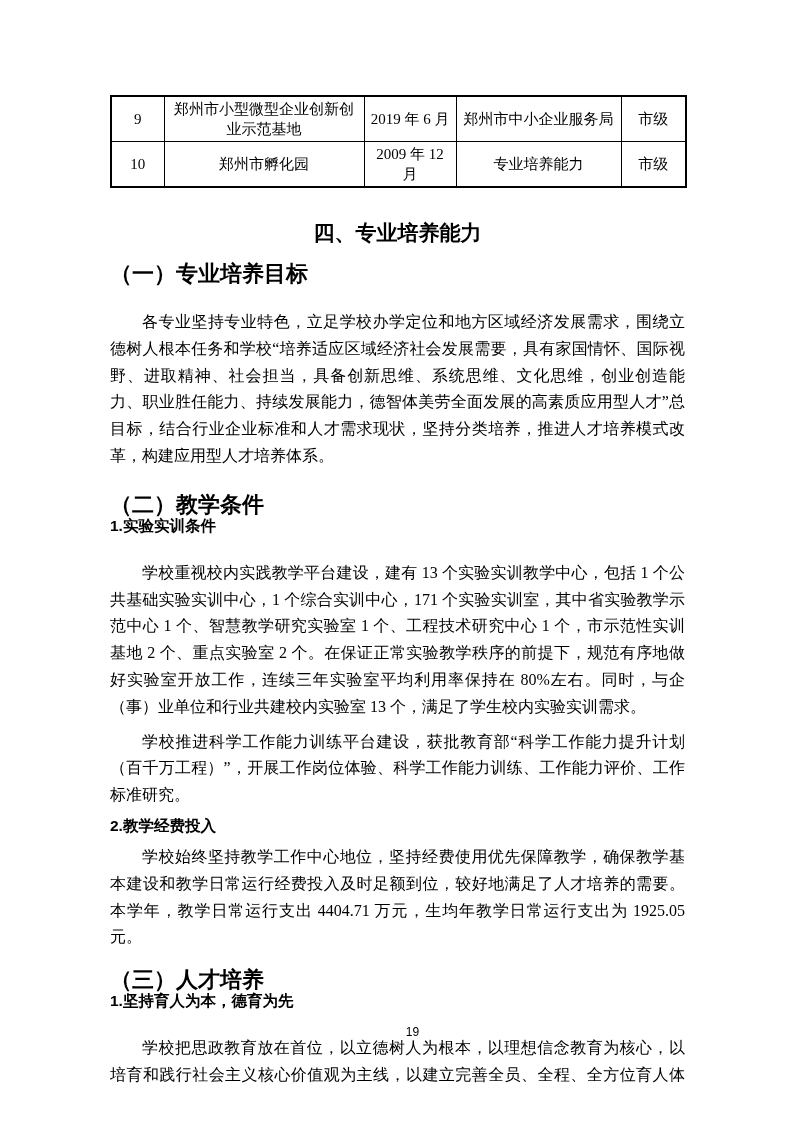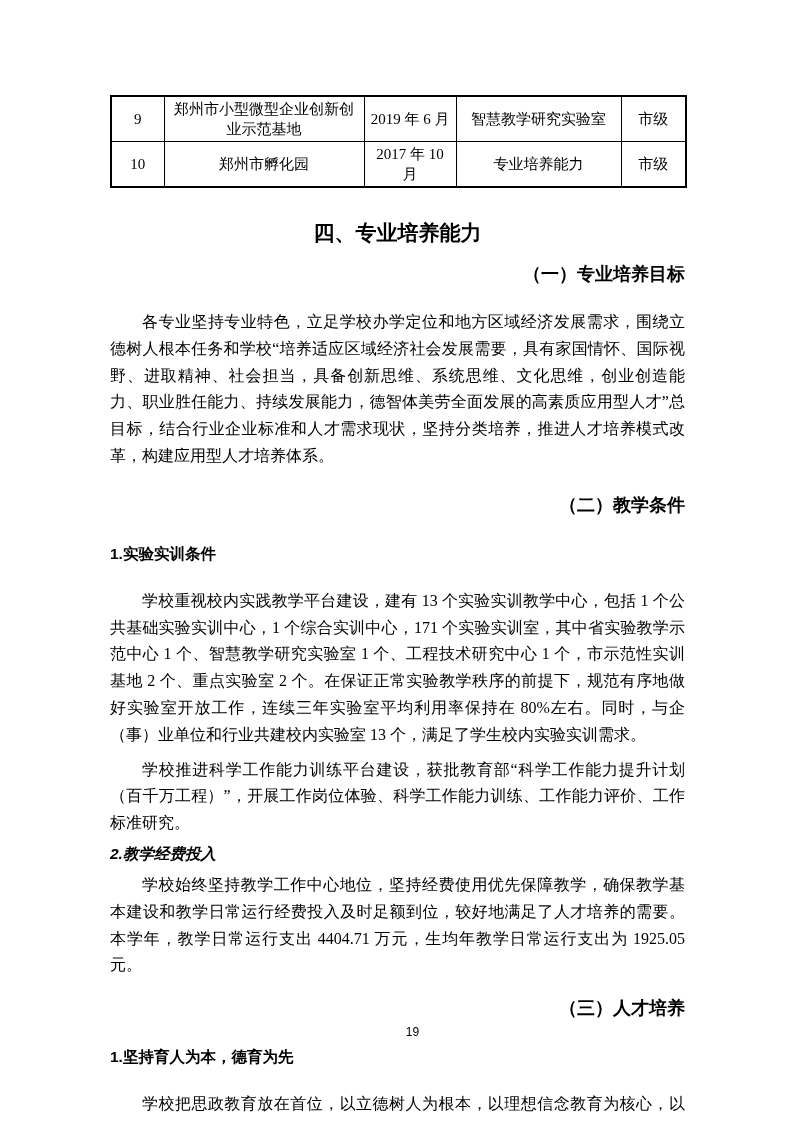--- a/index.html
+++ b/index.html
@@ -43,34 +43,33 @@
     font-family: "Liberation Sans", "DejaVu Sans", sans-serif;
     font-weight: bold;
     font-size: 21px;
     line-height: 24px;
     margin-top: 33px;
     text-align: center;
   }
   .h2 {
     font-family: "Liberation Sans", "DejaVu Sans", sans-serif;
     font-weight: bold;
-    font-size: 18px;
+    font-size: 22px;
     line-height: 22px;
     margin-top: 18px;
-    text-align: right;
   }
   .h2.tight { margin-top: 24px; }
   .h3 {
     font-family: "Liberation Sans", "DejaVu Sans", sans-serif;
     font-weight: bold;
     font-size: 15.5px;
     line-height: 20px;
-    margin-top: 28px;
+    margin-top: 0;
   }
-  .h3.flow { margin-top: 7px; font-style: italic; }
+  .h3.flow { margin-top: 7px; }
   
   .para {
     font-size: 16px;
     line-height: 26.8px;
     text-align: justify;
     text-indent: 2em;
     margin-top: 24px;
   }
   .para.flow { margin-top: 8px; }
   .para.continued { text-align-last: justify; }
@@ -99,27 +98,27 @@
         <col style="width:200px">
         <col style="width:92px">
         <col style="width:165px">
         <col style="width:65px">
       </colgroup>
       <tbody>
         <tr class="row-tall">
           <td>9</td>
           <td>郑州市小型微型企业创新创业示范基地</td>
           <td>2019 年 6 月</td>
-          <td>智慧教学研究实验室</td>
+          <td>郑州市中小企业服务局</td>
           <td>市级</td>
         </tr>
         <tr class="row-short">
           <td>10</td>
           <td>郑州市孵化园</td>
-          <td>2017 年 10 月</td>
+          <td>2009 年 12 月</td>
           <td>专业培养能力</td>
           <td>市级</td>
         </tr>
       </tbody>
     </table>
 
     <div class="h1">四、专业培养能力</div>
 
     <div class="h2">（一）专业培养目标</div>
     <p class="para">各专业坚持专业特色，立足学校办学定位和地方区域经济发展需求，围绕立德树人根本任务和学校“培养适应区域经济社会发展需要，具有家国情怀、国际视野、进取精神、社会担当，具备创新思维、系统思维、文化思维，创业创造能力、职业胜任能力、持续发展能力，德智体美劳全面发展的高素质应用型人才”总目标，结合行业企业标准和人才需求现状，坚持分类培养，推进人才培养模式改革，构建应用型人才培养体系。</p>

